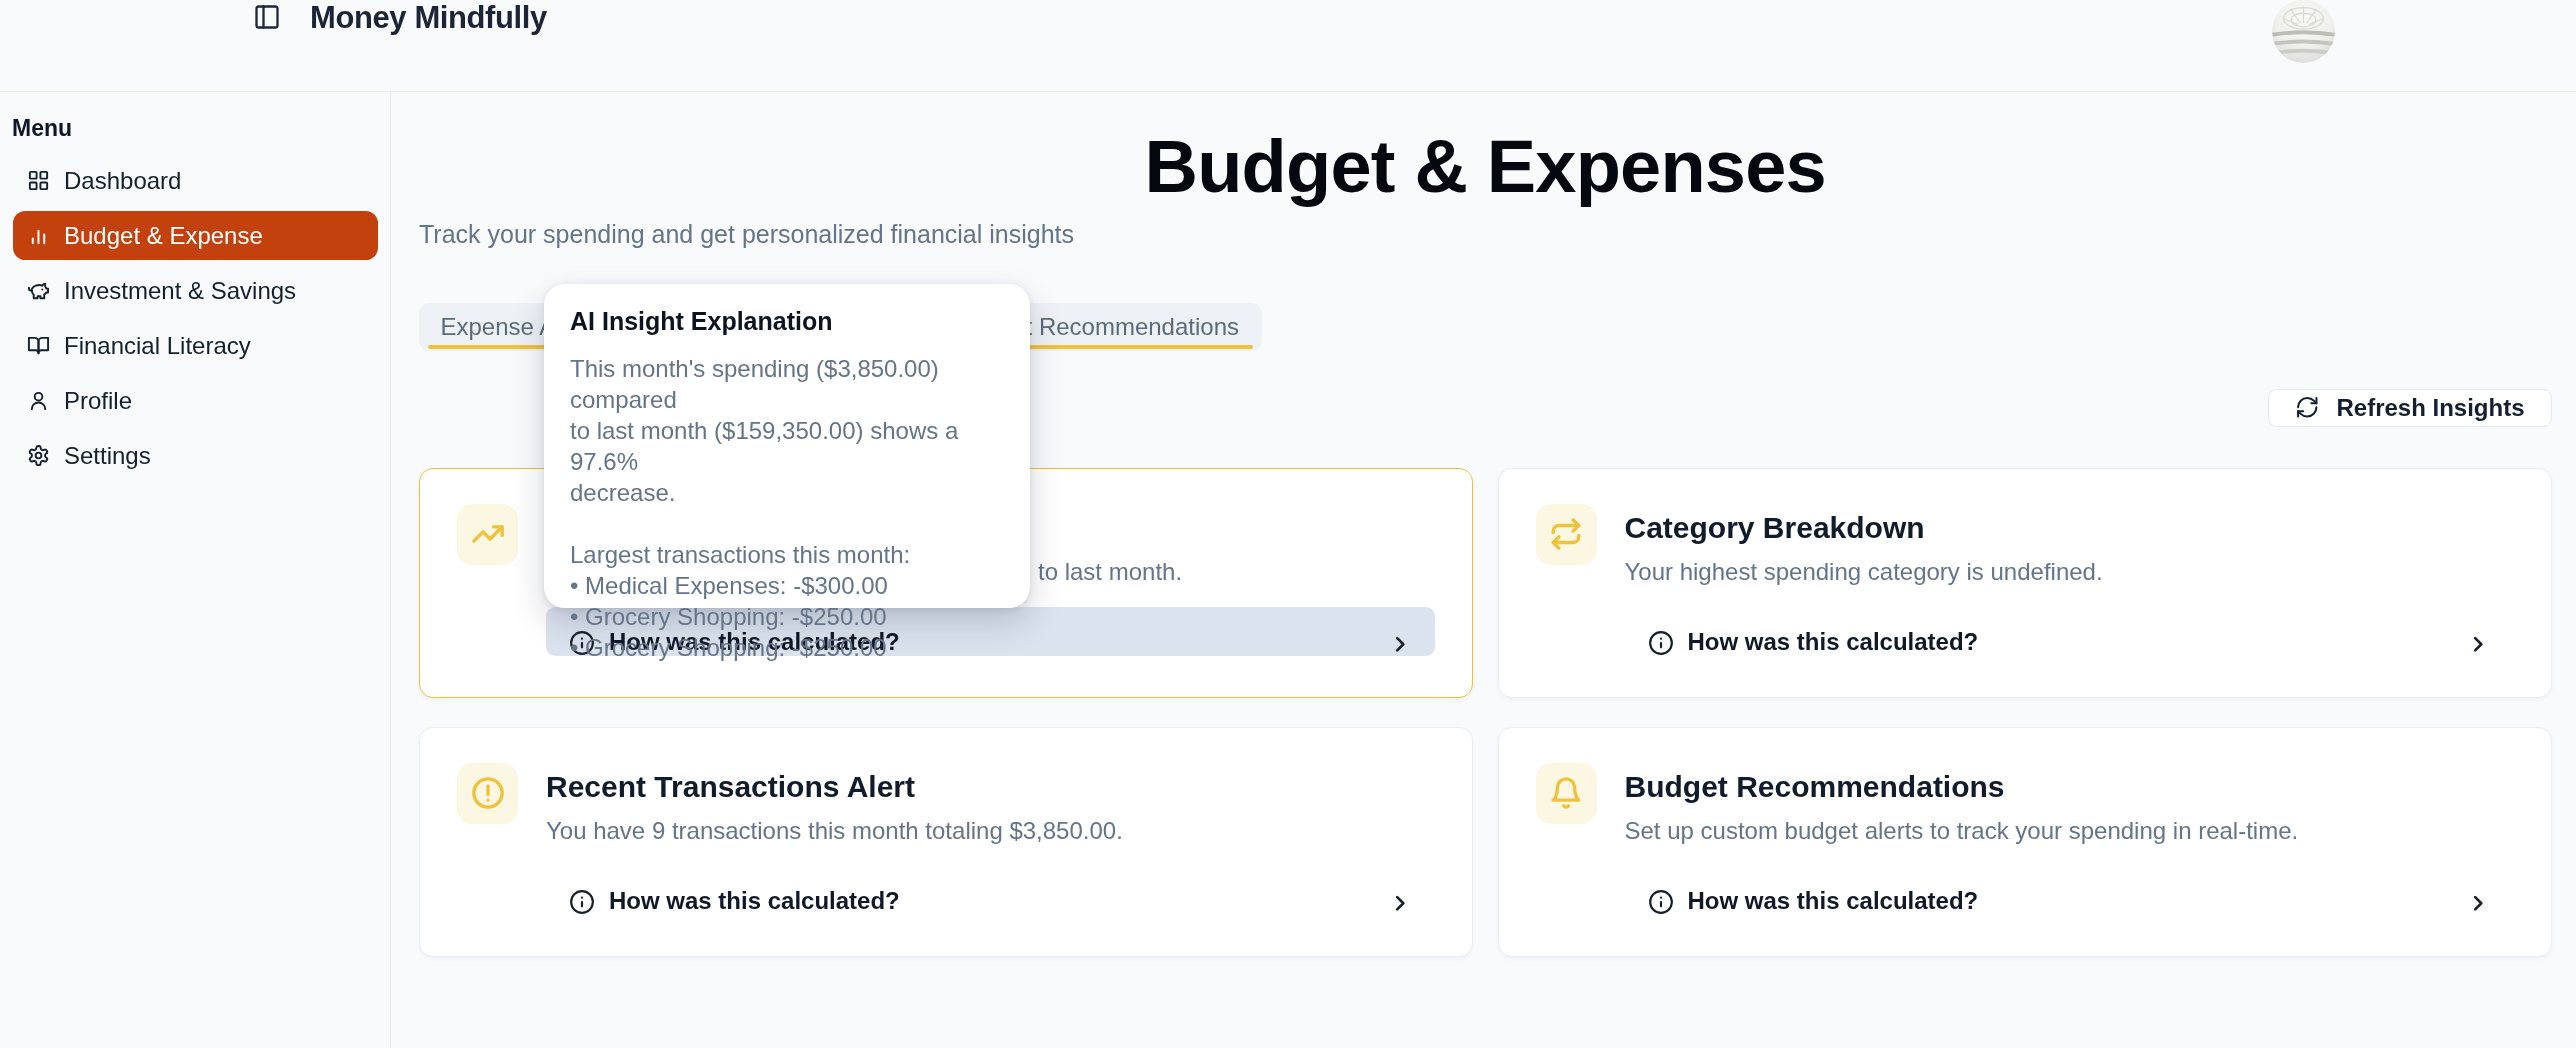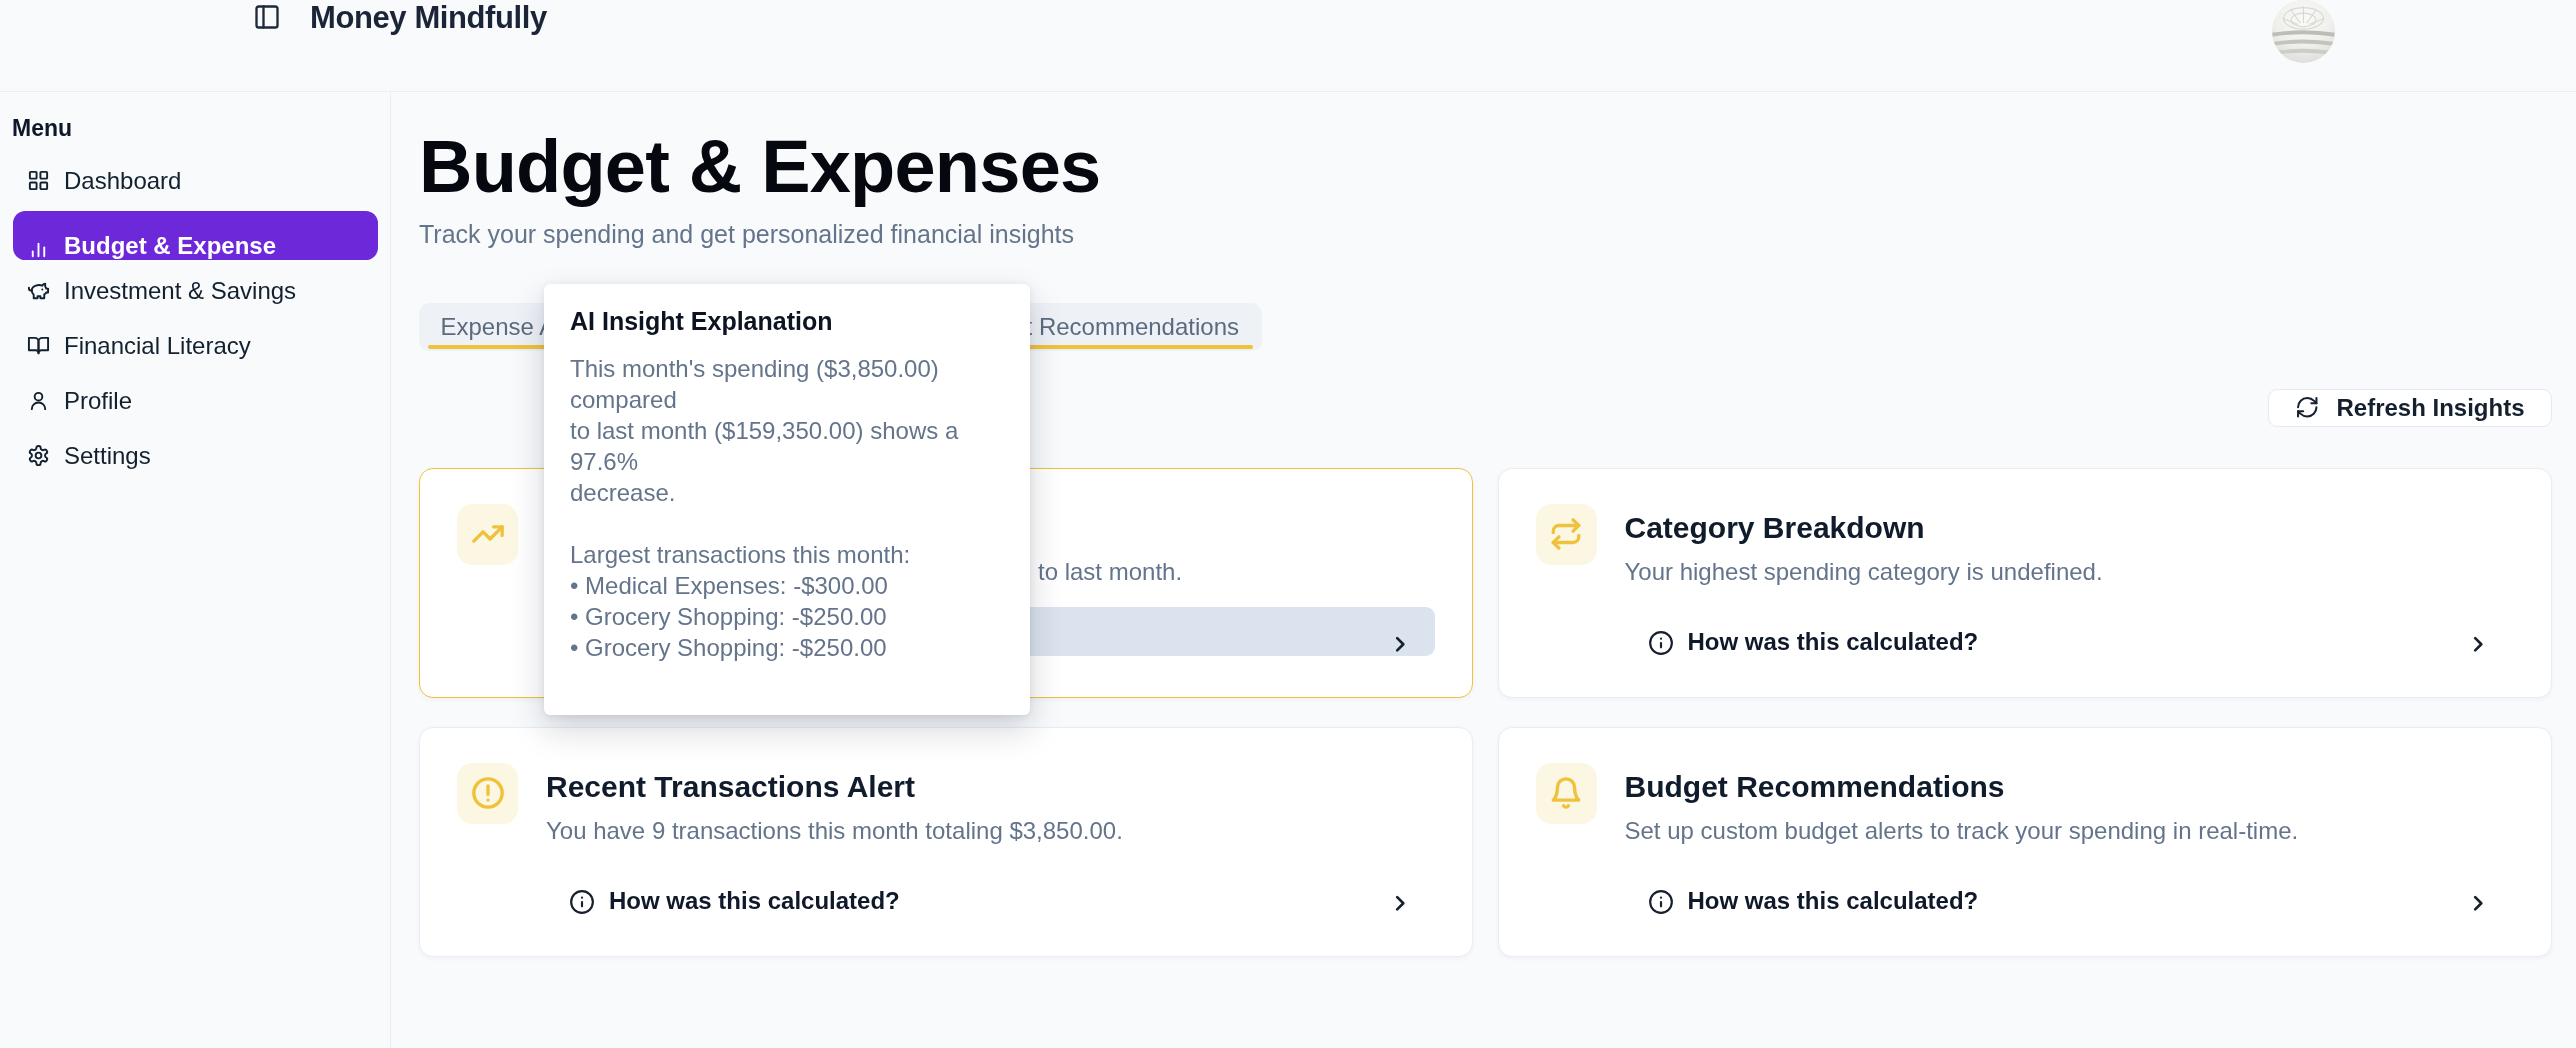--- a/index.html
+++ b/index.html
@@ -59,27 +59,27 @@
     height:49px; margin-bottom:6.1px;
     padding-left:14px;
     border-radius:12.3px;
     cursor:pointer;
     color:#13202e;
     font-size:24px;
   }
   .nav-item .nav-icon { width:23px; height:23px; color:#13202e; flex:0 0 23px; }
   .nav-item span.lbl { margin-left:14px; white-space:nowrap; }
   .nav-item.active {
-    background:#6d28d9; color:#ffffff; font-weight:700;align-items:flex-end;
+    background:#c2410c; color:#ffffff; font-weight:400;
   }
   .nav-item.active .nav-icon { color:#ffffff; }
 
   
   .main { flex:1; padding:32px 24.5px 0 28px; position:relative; }
-  .page-title { font-size:74px; font-weight:700; letter-spacing:-0.8px; color:#05090f; }
+  .page-title { font-size:74px; font-weight:700; letter-spacing:-0.8px; color:#05090f;text-align:center; }
   .page-subtitle { margin-top:10.7px; font-size:25px; color:#64748b; }
 
   .tabs {
     position:relative;
     margin-top:54px;
     width:843px; height:48px;
     background:#eef2f7;
     border-radius:10.7px;
   }
   .tabs::after {
@@ -153,23 +153,23 @@
     width:100%;
   }
   .cta-row.pill { background:#dbe3ee; }
   .cta-row .info-i { width:26px; height:26px; margin-right:14px; flex:0 0 26px; color:#16202e; }
   .cta-row .chev { width:24.5px; height:24.5px; margin-left:auto; color:#16202e; }
 
   
   .popover {
     position:absolute;
     left:544px; top:284px;
-    width:486px; height:431px;
+    width:486px; height:324px;
     background:#ffffff;
-    border-radius:6px;
+    border-radius:21px;
     box-shadow:0 14px 34px rgba(15,23,42,0.18), 0 1.5px 7.7px rgba(15,23,42,0.08);
     padding:23px 26px;
     z-index:40;
   }
   .popover-title { font-size:25px; font-weight:700; color:#0c1422; }
   .popover-text {
     margin-top:17px;
     font-size:24px; line-height:31px; color:#64748b;
     white-space:pre-line;
   }

